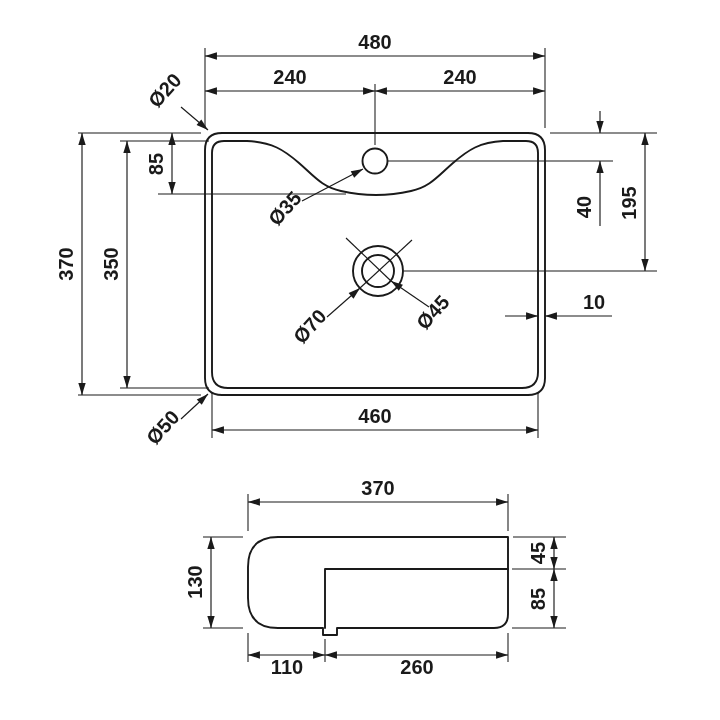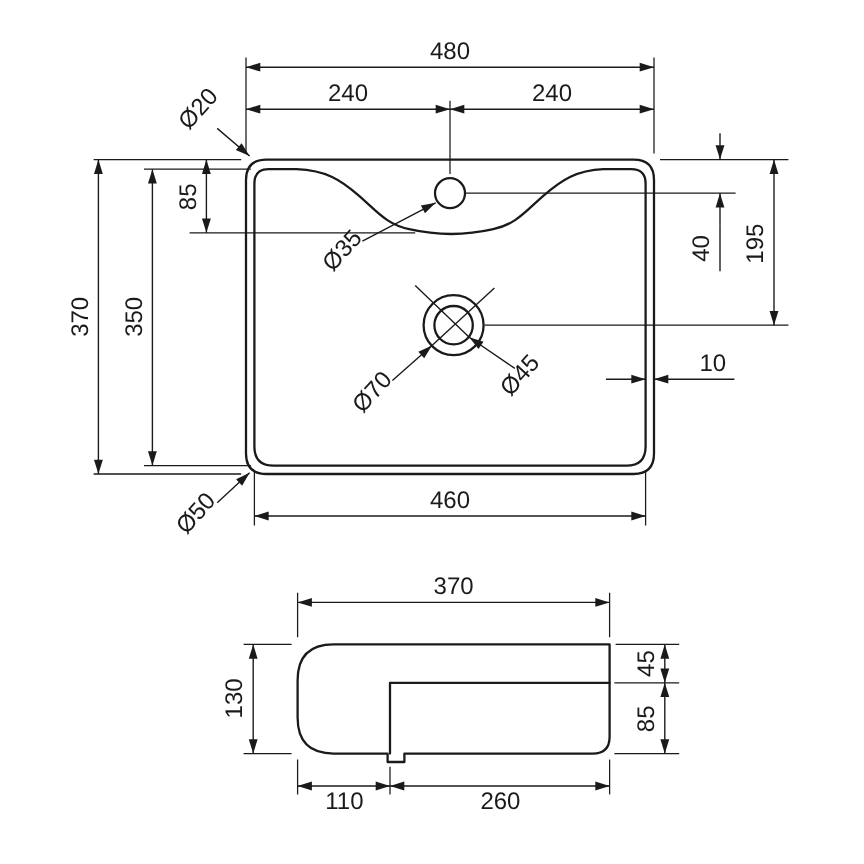--- a/index.html
+++ b/index.html
@@ -11,20 +11,21 @@
     padding:0;
     background:var(--bg);
     width:720px;
     height:720px;
     font-family:"Liberation Sans", sans-serif;
   }
   .canvas{
     width:720px;
     height:720px;
     background:var(--bg);
+    font-weight:bold;
   }
   svg{display:block;}
   .obj{
     fill:none;
     stroke:var(--line);
     stroke-width:1.9;
     stroke-linejoin:round;
     stroke-linecap:round;
   }
   .dim{

